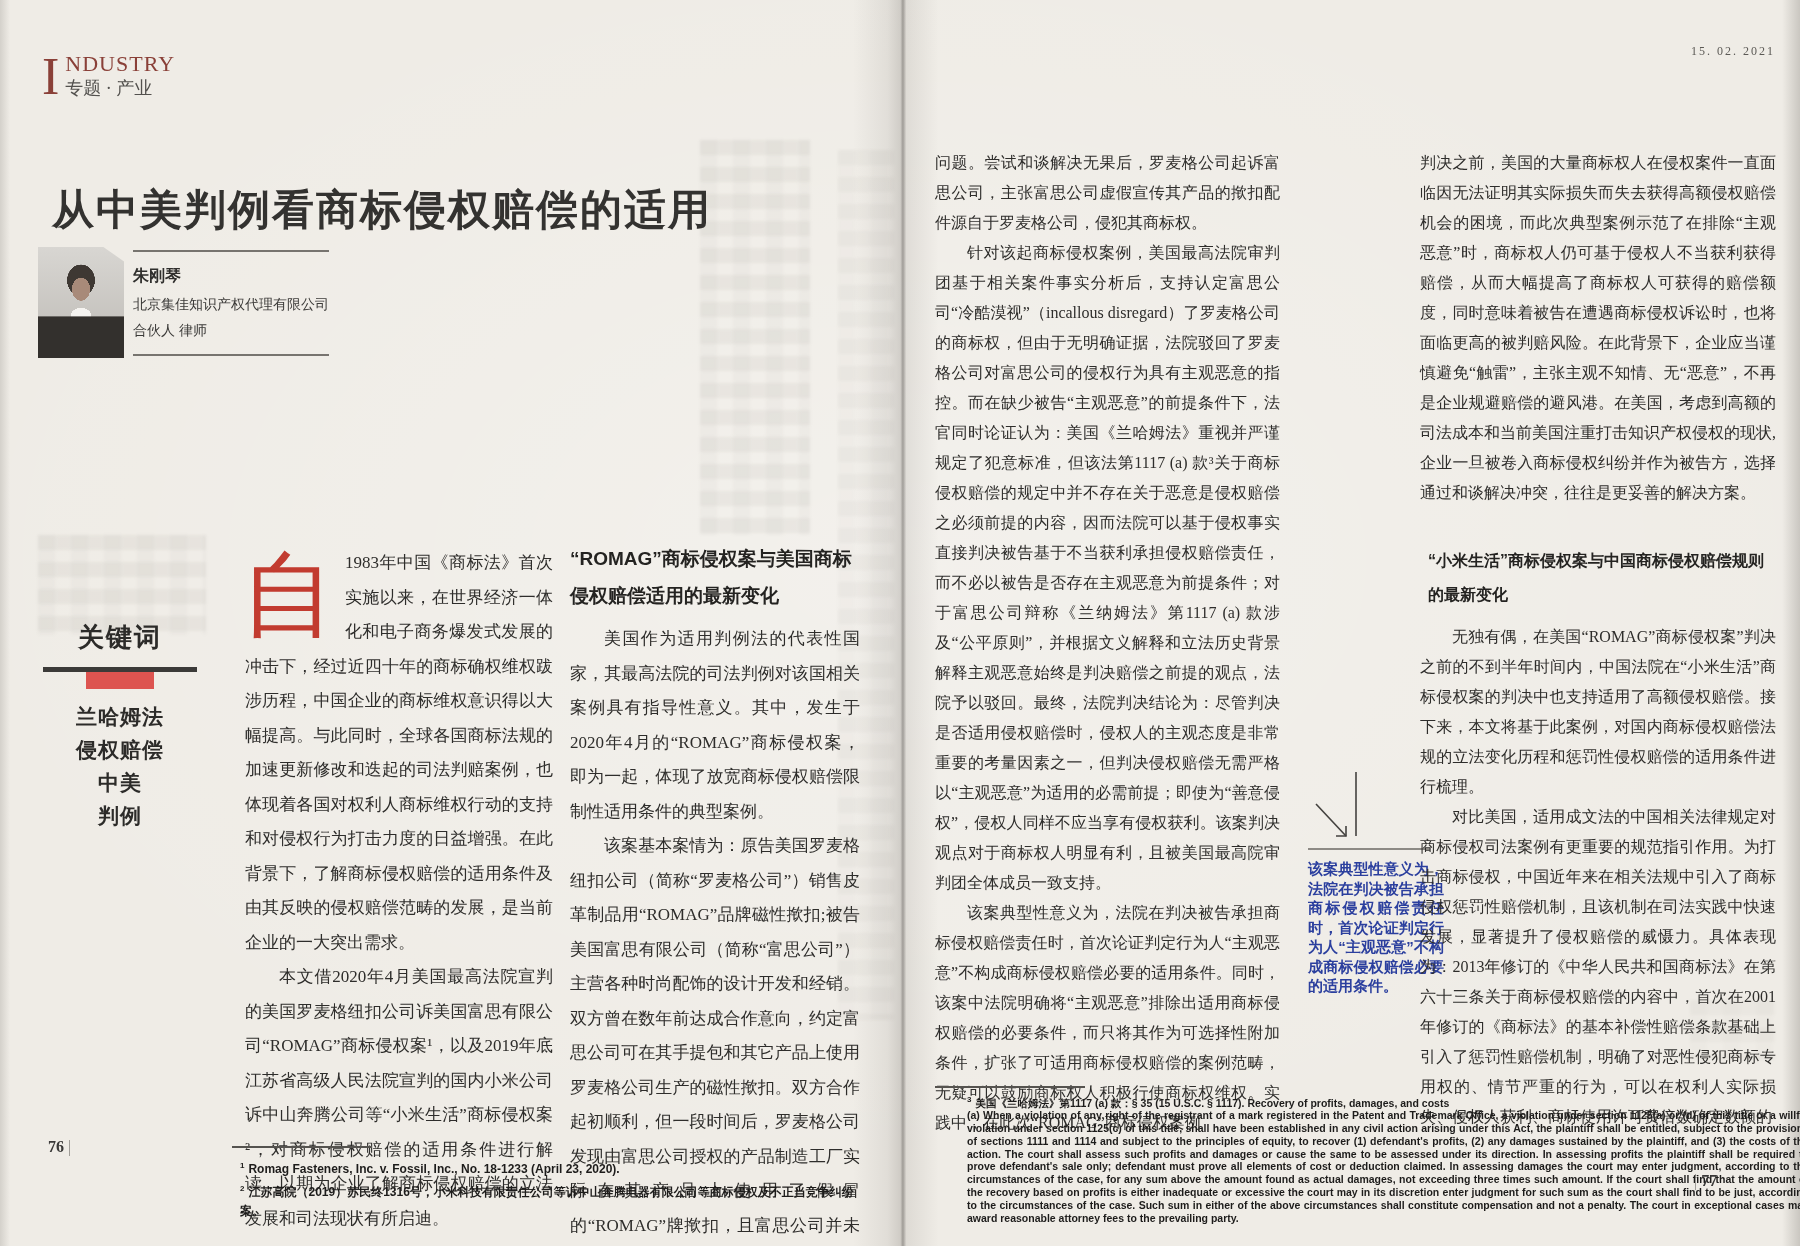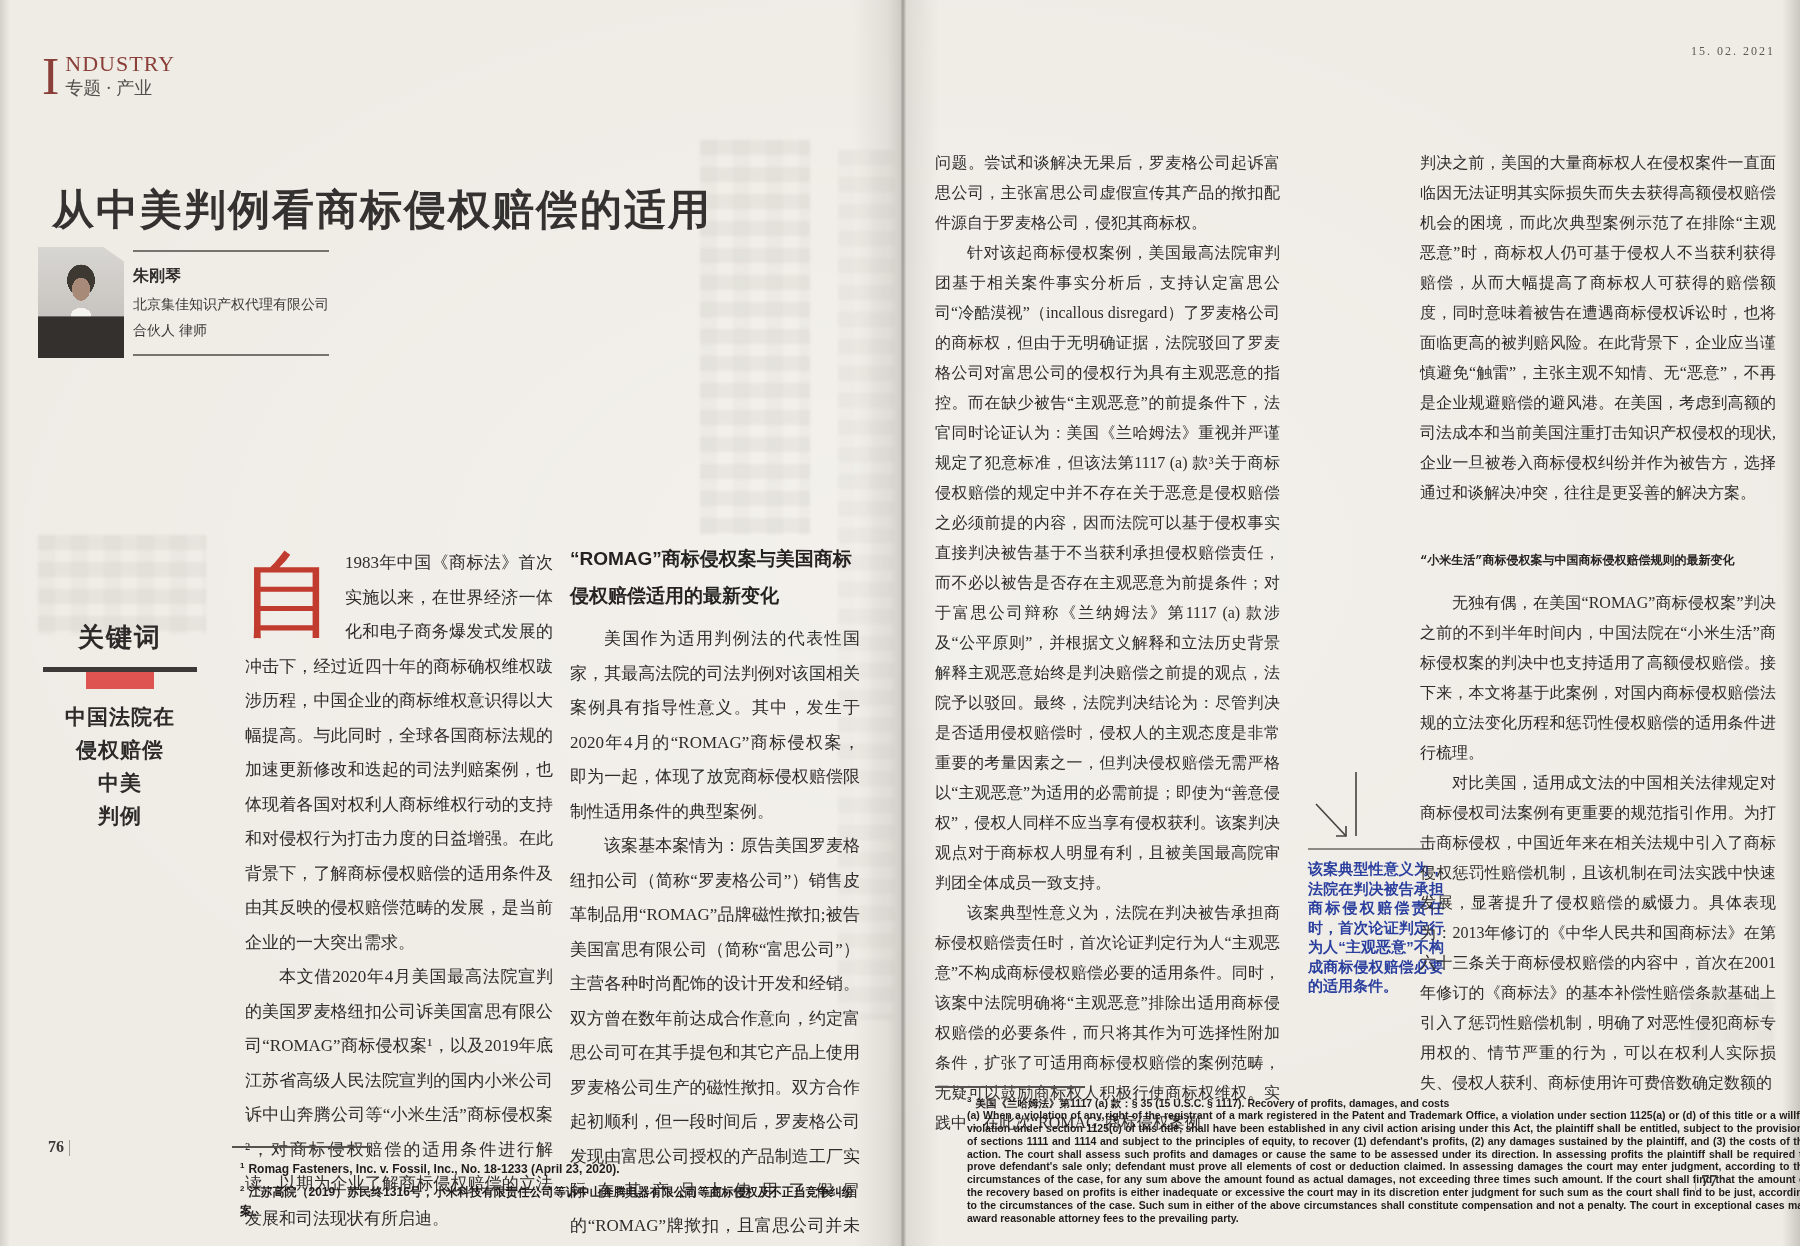--- a/index.html
+++ b/index.html
@@ -37,21 +37,21 @@
   .kw-item{font-size:21px;font-weight:600;color:#2c2b29;line-height:33px;letter-spacing:1px;}
   
   .col{text-align:justify;text-justify:inter-character;}
   .col p{margin:0;}
   .indent{text-indent:2em;}
   .lbody{font-size:17px;line-height:34.5px;}
   .rbody{font-size:16px;line-height:30px;}
   .dropcap{float:left;font-size:94px;line-height:78px;color:#c23b2f;margin:10px 10px 0 -4px;font-family:"Liberation Serif",serif;}
   .sec-head{font-family:"Liberation Sans","DejaVu Sans",sans-serif;font-weight:700;color:#242321;text-align:left;}
   .lhead{font-size:19px;line-height:37px;margin-bottom:8px;}
-  .rhead{font-size:12px;line-height:34px;margin:36px 0 10px 0;font-family:Liberation Mono, monospace;}
+  .rhead{font-size:16px;line-height:34px;margin:36px 0 10px 8px;}
   
   .pq-text{font-family:"Liberation Sans","DejaVu Sans",sans-serif;font-weight:700;font-size:15px;line-height:19.5px;color:#2b3f9e;text-align:justify;}
   .pq-rule{height:2px;background:#8d8a85;}
   
   .fn-rule{height:2px;background:#55534f;}
   .fn{font-family:"Liberation Sans","DejaVu Sans",sans-serif;font-weight:700;color:#1d1c1b;}
   .fn-l{font-size:12px;line-height:19px;}
   .fn-r{font-size:10.5px;line-height:12.8px;text-align:justify;margin-left:32px;}
   .fn sup{font-size:8px;margin-right:4px;}
   
@@ -101,21 +101,21 @@
     <div class="a-rule" style="margin-top:14px;"></div>
   </div>
 
   <div class="abs kw-box" style="left:40px;top:620px;">
     <div class="kw-head">关键词</div>
     <div class="kw-rule">
       <div class="bar"></div>
       <div class="red"></div>
     </div>
     <div style="margin-top:10px;">
-      <div class="kw-item">中国法院在</div>
+      <div class="kw-item">兰哈姆法</div>
       <div class="kw-item">侵权赔偿</div>
       <div class="kw-item">中美</div>
       <div class="kw-item">判例</div>
     </div>
   </div>
 
   <div class="abs col lbody" style="left:245px;top:546px;width:308px;">
     <p><span class="dropcap">自</span><span>1983年中国《商标法》首次实施以来，在世界经济一体化和电子商务爆发式发展的冲击下，经过近四十年的商标确权维权跋涉历程，中国企业的商标维权意识得以大幅提高。与此同时，全球各国商标法规的加速更新修改和迭起的司法判赔案例，也体现着各国对权利人商标维权行动的支持和对侵权行为打击力度的日益增强。在此背景下，了解商标侵权赔偿的适用条件及由其反映的侵权赔偿范畴的发展，是当前企业的一大突出需求。</span></p>
     <p class="indent">本文借2020年4月美国最高法院宣判的美国罗麦格纽扣公司诉美国富思有限公司“ROMAG”商标侵权案¹，以及2019年底江苏省高级人民法院宣判的国内小米公司诉中山奔腾公司等“小米生活”商标侵权案²，对商标侵权赔偿的适用条件进行解读，以期为企业了解商标侵权赔偿的立法发展和司法现状有所启迪。</p>
   </div>

